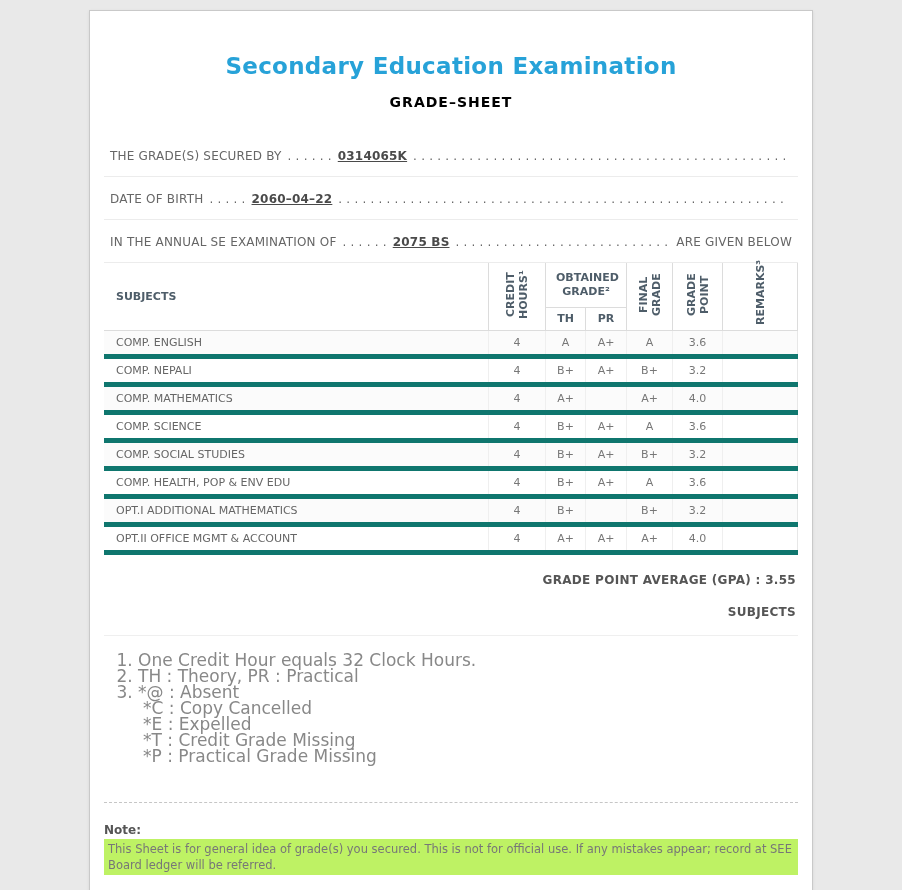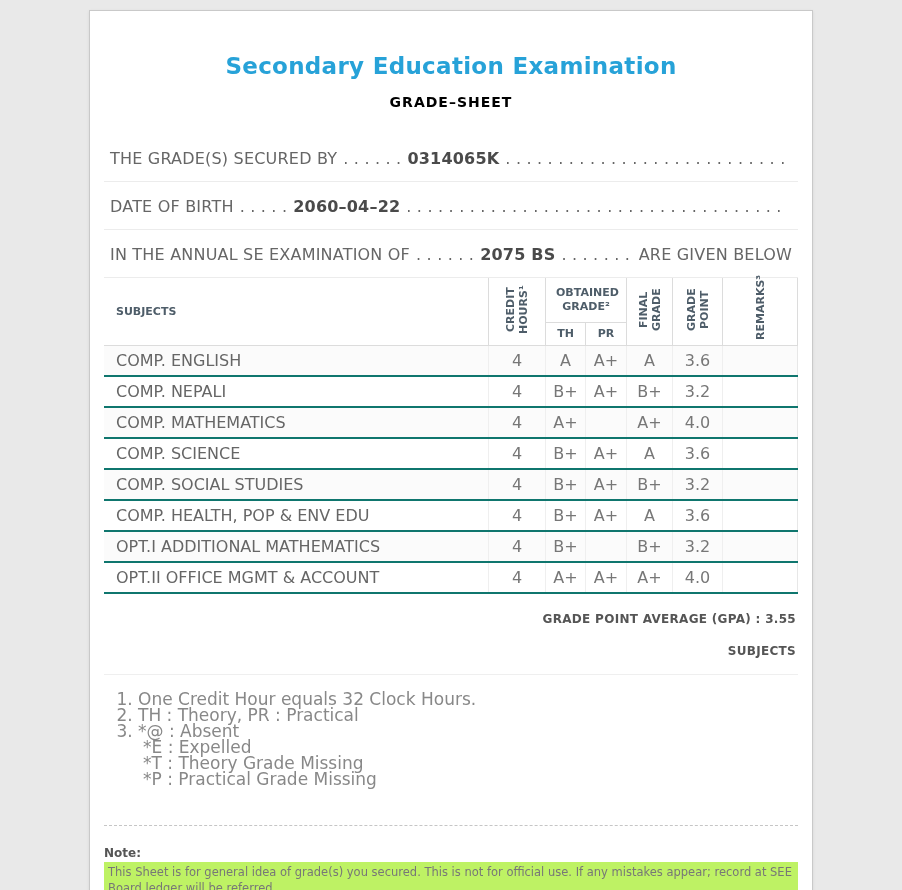--- a/index.html
+++ b/index.html
@@ -37,26 +37,26 @@
     letter-spacing: 1px;
   }
   .info-block { margin-top: 24px; }
   .info-line {
     display: flex;
     align-items: baseline;
     white-space: nowrap;
     overflow: hidden;
     padding: 15px 6px 13px;
     border-bottom: 1px solid #ececec;
-    font-size: 16px;
+    font-size: 12px;
     color: #666;
     letter-spacing: 0.2px;
   }
   .info-dots { margin: 0 6px; }
-  .info-value { font-weight: bold; color: #4a4a4a; }
+  .info-value { font-weight: bold; color: #4a4a4a; text-decoration: underline; }
   .dot-filler { flex: 1 1 auto; min-width: 0; overflow: hidden; margin-left: 6px; }
   .info-suffix { margin-left: 6px; }
 
   table.grades { width: 100%; border-collapse: collapse; table-layout: fixed; }
   col.c-subject { width: auto; }
   col.c-credit { width: 57px; }
   col.c-th { width: 40px; }
   col.c-pr { width: 41px; }
   col.c-final { width: 46px; }
   col.c-point { width: 50px; }
@@ -76,25 +76,25 @@
     transform: rotate(180deg);
     height: 60px;
     line-height: 13px;
     white-space: normal;
   }
   .th-obtained { text-align: center; vertical-align: middle; border-left: 1px solid #dcdcdc; padding: 4px 10px; height: 42px; line-height: 14px; }
   .th-sub { text-align: center; border-left: 1px solid #dcdcdc; height: 22px; padding: 2px; }
   .b-right { border-right: 1px solid #dcdcdc; }
 
   tbody td {
-    font-size: 16px;
+    font-size: 11px;
     color: #777;
     text-align: center;
     padding: 5px 4px;
-    border-bottom: 2px solid #0f766e;
+    border-bottom: 5px solid #0f766e;
     border-left: 1px solid #efefef;
     height: 23px;
   }
   tbody td.subject { text-align: left; padding-left: 12px; color: #666; border-left: none; }
   tbody td.remarks-td { border-right: 1px solid #e7e7e7; }
   tbody tr:nth-child(odd) { background: #fbfbfb; }
 
   .summary { border-bottom: 1px solid #efefef; padding: 0 2px 16px; }
   .summary-line {
     text-align: right;
@@ -270,22 +270,23 @@
     <div class="summary-line">GRADE POINT AVERAGE (GPA) : 3.55</div>
     <div class="summary-line">SUBJECTS</div>
   </div>
 
   <div class="footnotes">
     <ol>
       <li>One Credit Hour equals 32 Clock Hours.</li>
       <li>TH : Theory, PR : Practical</li>
       <li>
         <div>*@ : Absent</div>
+        <div class="sub">*C : Copy Cancelled</div>
         <div class="sub">*E : Expelled</div>
-        <div class="sub">*T : Theory Grade Missing</div>
+        <div class="sub">*T : Credit Grade Missing</div>
         <div class="sub">*P : Practical Grade Missing</div>
       </li>
     </ol>
   </div>
 
   <div class="divider"></div>
 
   <div class="note">
     <div class="note-label">Note:</div>
     <div class="note-text">This Sheet is for general idea of grade(s) you secured. This is not for official use. If any mistakes appear; record at SEE Board ledger will be referred.</div>

